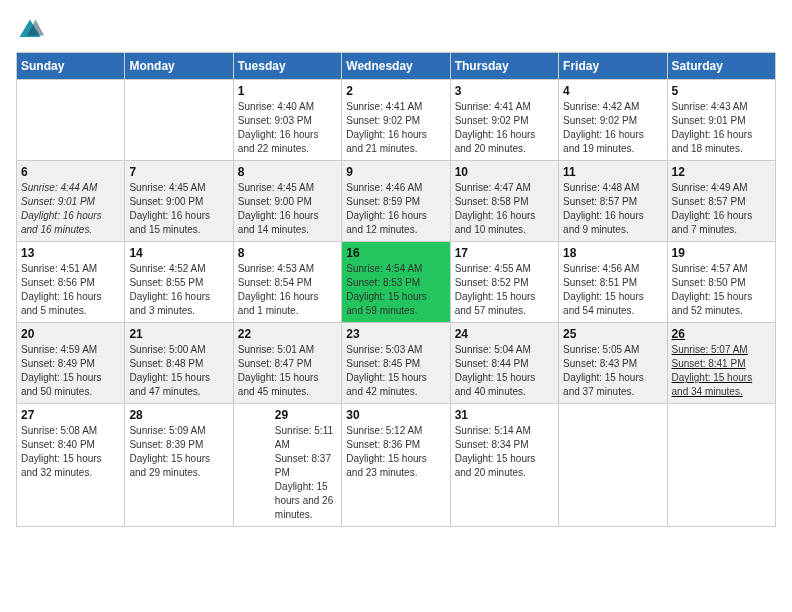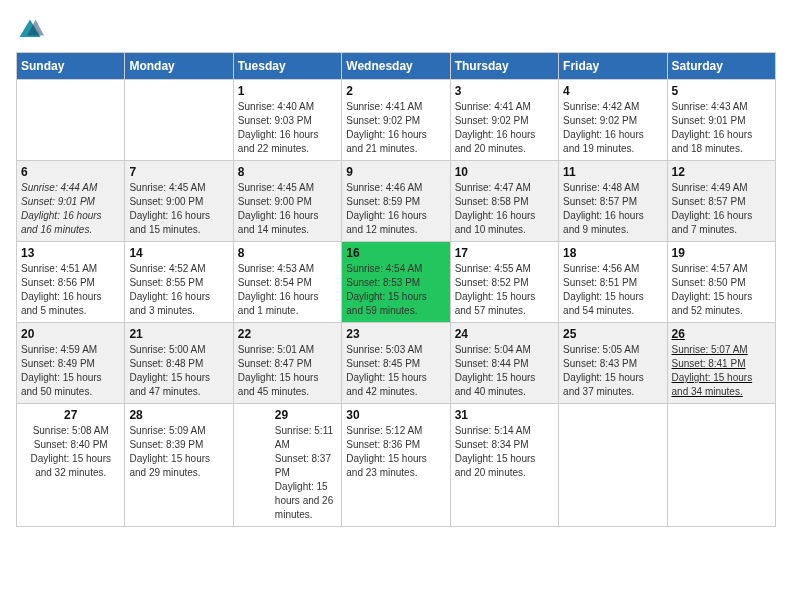--- a/index.html
+++ b/index.html
@@ -274,21 +274,21 @@
 Daylight: 15 hours and 37 minutes.</div>
         </td>
         <td style="background: rgb(240, 240, 240); text-decoration: underline;">
           <span class="day-number">26</span>
           <div class="day-info" style="white-space: pre-line;">Sunrise: 5:07 AM
 Sunset: 8:41 PM
 Daylight: 15 hours and 34 minutes.</div>
         </td>
       </tr>
       <tr>
-        <td style="background: rgb(255, 255, 255); text-align: center;">
+        <td style="background: rgb(255, 255, 255);">
           <span class="day-number">27</span>
           <div class="day-info" style="white-space: pre-line;">Sunrise: 5:08 AM
 Sunset: 8:40 PM
 Daylight: 15 hours and 32 minutes.</div>
         </td>
         <td style="background: rgb(255, 255, 255);">
           <span class="day-number">28</span>
           <div class="day-info" style="white-space: pre-line;">Sunrise: 5:09 AM
 Sunset: 8:39 PM
 Daylight: 15 hours and 29 minutes.</div>

